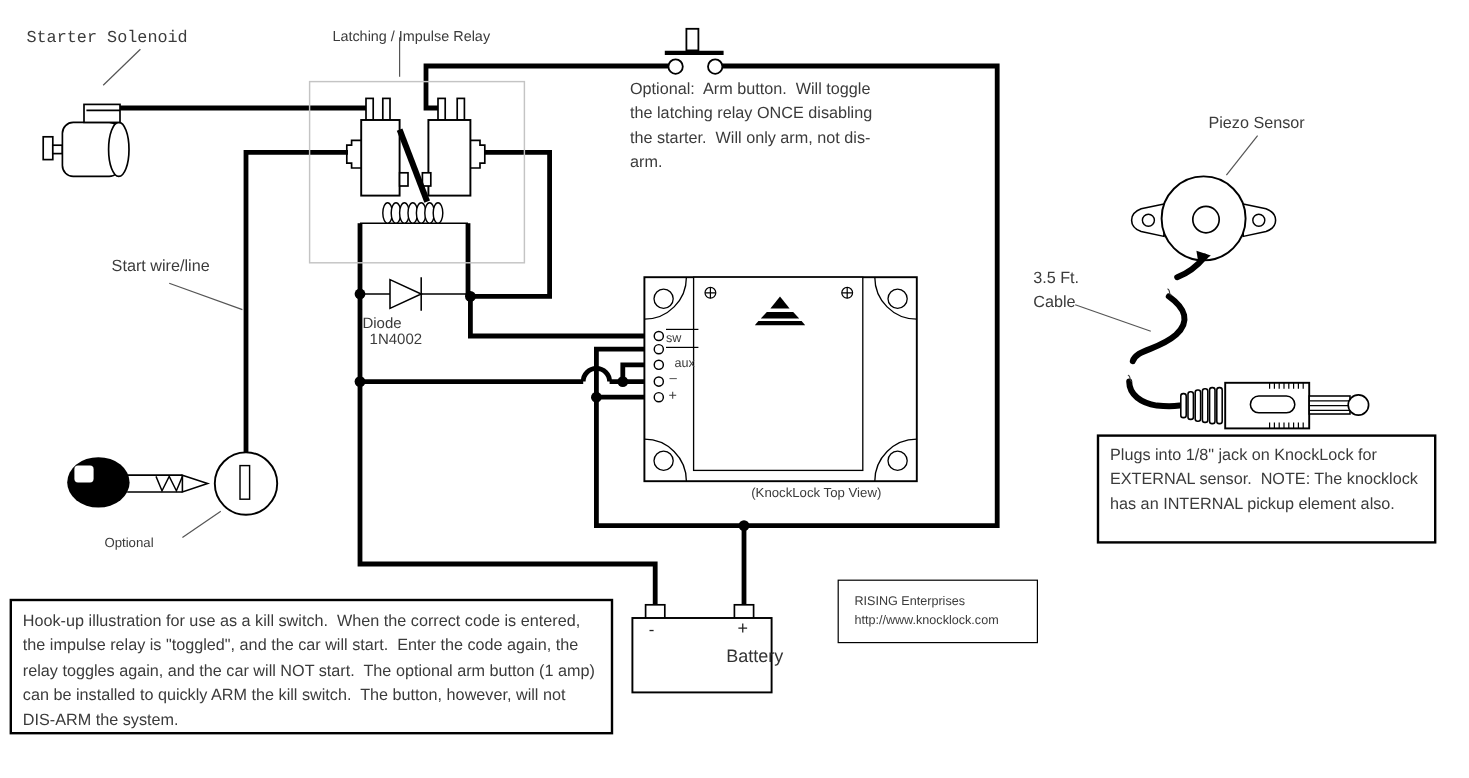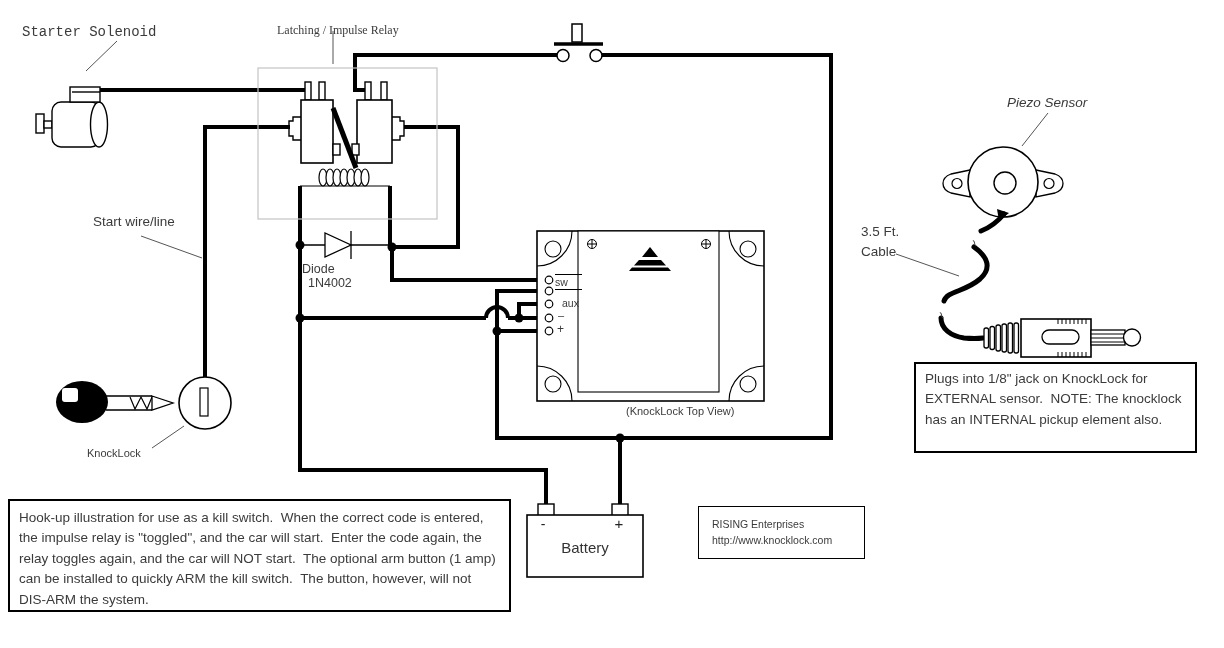--- a/index.html
+++ b/index.html
@@ -3,21 +3,21 @@
 <meta charset="utf-8">
 <style>
   html,body{margin:0;padding:0;background:#fff;}
   .stage{position:relative;width:1224px;height:648px;background:#ffffff;
          font-family:"Liberation Sans",sans-serif;color:#3b3b3b;overflow:hidden;}
   .stage svg{position:absolute;left:0;top:0;}
   .lbl{position:absolute;white-space:pre;font-size:13.5px;line-height:1.2;color:#3b3b3b;}
   .lbl.small{font-size:11px;}
   .note{position:absolute;white-space:pre-wrap;font-size:13.5px;line-height:20.4px;color:#3b3b3b;box-sizing:border-box;}
   .boxed{border:2px solid #000;background:#fff;}
-  .rising{position:absolute;left:698px;top:506px;width:167px;height:53px;border:1.5px solid #000;
+  .rising{position:absolute;left:698px;top:483px;width:167px;height:53px;border:1.5px solid #000;
           box-sizing:border-box;padding:9px 0 0 13px;font-size:10.5px;line-height:16px;white-space:pre;}
   .term{position:absolute;font-size:10.5px;color:#3b3b3b;white-space:pre;}
   .sw-term{left:555px;top:274px;width:27px;height:16px;border-top:1.5px solid #000;border-bottom:1.5px solid #000;
            text-align:left;line-height:15px;box-sizing:border-box;}
   .batt-sign{position:absolute;width:14px;text-align:center;color:#222;}
 </style>
 </head>
 <body>
 
 <div class="stage">
@@ -189,38 +189,39 @@
     <rect x="1042" y="330" width="37" height="14" rx="7" fill="#fff" stroke="#000" stroke-width="1.3"></rect>
     <path d="M1058 319 v5 M1062 319 v5 M1066 319 v5 M1070 319 v5 M1074 319 v5 M1078 319 v5 M1082 319 v5 M1086 319 v5
              M1058 352 v5 M1062 352 v5 M1066 352 v5 M1070 352 v5 M1074 352 v5 M1078 352 v5 M1082 352 v5 M1086 352 v5" stroke="#000" stroke-width="1" fill="none"></path>
     <rect x="1091" y="330" width="34" height="15" fill="#fff" stroke="#000" stroke-width="1.3"></rect>
     <path d="M1091 334 h34 M1091 338 h34 M1091 342 h34" stroke="#000" stroke-width="1"></path>
     <circle cx="1132" cy="337.5" r="8.5" fill="#fff" stroke="#000" stroke-width="1.4"></circle>
   </g>
 </svg>
 
 <div class="lbl" style="left:22px;top:24px;font-size:14px;font-family:Liberation Mono, monospace;">Starter Solenoid</div>
-<div class="lbl" style="left:277px;top:23px;font-size:12px;font-family:Liberation Serif, serif;">Latching / Impulse Relay</div>
+<div class="lbl" style="left:277px;top:23px;font-size:12px;">Latching / Impulse Relay</div>
 <div class="lbl" style="left:93px;top:214px;">Start wire/line</div>
 <div class="lbl" style="left:302px;top:262px;font-size:12.5px;">Diode</div>
 <div class="lbl" style="left:308px;top:276px;font-size:12.5px;">1N4002</div>
-<div class="lbl small" style="left:87px;top:447px;">KnockLock</div>
-<div class="lbl" style="left:1007px;top:95px;font-style:italic;">Piezo Sensor</div>
+<div class="lbl small" style="left:87px;top:447px;">Optional</div>
+<div class="lbl" style="left:1007px;top:95px;">Piezo Sensor</div>
 <div class="lbl" style="left:861px;top:222px;line-height:19px;">3.5 Ft.</div>
 <div class="lbl" style="left:861px;top:242px;line-height:19px;">Cable</div>
 <div class="lbl small" style="left:594px;top:405px;margin-left:32px;">(KnockLock Top View)</div>
 
 <div class="term sw-term">sw</div>
 <div class="term" style="left:562px;top:297px;">aux</div>
 <div class="term" style="left:558px;top:309px;font-size:11px;">–</div>
 <div class="term" style="left:557px;top:322px;font-size:12px;">+</div>
 
 <div class="batt-sign" style="left:536px;top:516px;font-size:14px;">-</div>
 <div class="batt-sign" style="left:612px;top:515px;font-size:15px;">+</div>
-<div class="lbl" style="left:527px;top:539px;width:116px;text-align:center;font-size:15px;color:#333;">Battery</div>
-
+<div class="lbl" style="left:527px;top:539px;width:116px;text-align:center;font-size:15px;color:#333;padding-left:44px;">Battery</div>
+
+<div class="note" style="left:525px;top:64px;width:222px;">Optional:  Arm button.  Will toggle the latching relay ONCE disabling the starter.  Will only arm, not dis-arm.</div>
 <div class="note boxed" style="left:8px;top:499px;width:503px;height:113px;padding:7px 9px;">Hook-up illustration for use as a kill switch.  When the correct code is entered, the impulse relay is "toggled", and the car will start.  Enter the code again, the relay toggles again, and the car will NOT start.  The optional arm button (1 amp) can be installed to quickly ARM the kill switch.  The button, however, will not DIS-ARM the system.</div>
 <div class="note boxed" style="left:914px;top:362px;width:283px;height:91px;padding:5px 9px;">Plugs into 1/8" jack on KnockLock for EXTERNAL sensor.  NOTE: The knocklock has an INTERNAL pickup element also.</div>
 
 <div class="rising"><span>RISING Enterprises</span>
 <span>http://www.knocklock.com</span></div>
 
 </div>
 
 </body></html>

